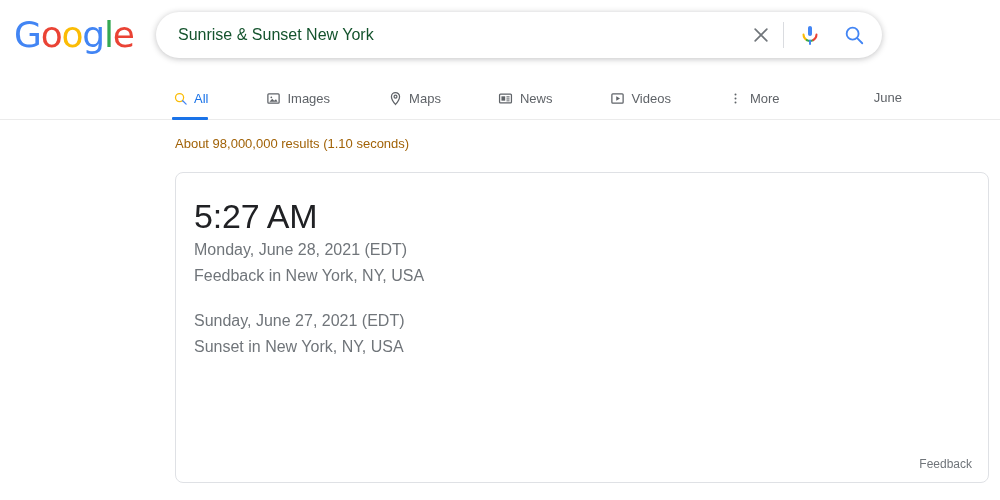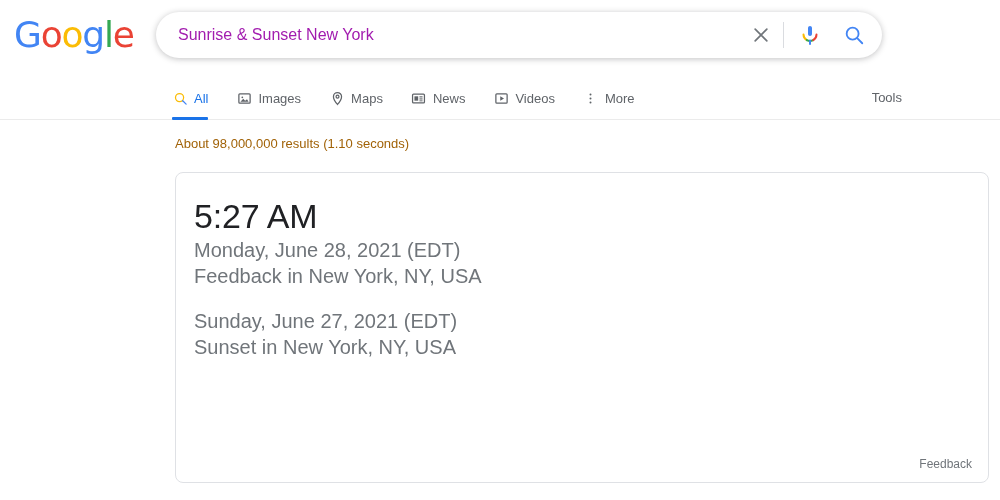--- a/index.html
+++ b/index.html
@@ -48,21 +48,21 @@
     display: flex;
     align-items: center;
     box-sizing: border-box;
   }
   .search-input {
     border: 0;
     outline: 0;
     flex: 1;
     font-size: 16px;
     font-family: "Liberation Sans", sans-serif;
-    color: #a21caf;
+    color: #14532d;
     margin-left: 20px;
     background: transparent;
     height: 28px;
     line-height: 28px;
   }
   .clear-icon {
     width: 40px;
     height: 44px;
     display: flex;
     align-items: center;
@@ -95,20 +95,21 @@
     border-bottom: 1px solid #ebebeb;
     box-sizing: border-box;
   }
   .tabs {
     position: absolute;
     left: 172px;
     top: 0;
     display: flex;
     align-items: center;
     height: 41px;
+    gap: 29px;
   }
   .tab {
     display: flex;
     align-items: center;
     height: 41px;
     margin-right: 28px;
     color: #5f6368;
     font-size: 13px;
     cursor: pointer;
     position: relative;
@@ -169,21 +170,21 @@
 
   .big-time {
     font-size: 34px;
     color: #202124;
     font-family: "Liberation Sans", sans-serif;
     font-weight: 400;
     line-height: 42px;
     letter-spacing: -0.2px;
   }
   .sub-line {
-    font-size: 20px;
+    font-size: 16px;
     color: #70757a;
     line-height: 26px;
   }
   .feedback {
     position: absolute;
     right: 16px;
     bottom: 11px;
     font-size: 12px;
     color: #70757a;
     cursor: pointer;
@@ -291,21 +292,21 @@
           <circle cx="12" cy="5.5" r="1.6" fill="#5f6368"></circle>
           <circle cx="12" cy="12" r="1.6" fill="#5f6368"></circle>
           <circle cx="12" cy="18.5" r="1.6" fill="#5f6368"></circle>
         </svg>
       </span>
       <span>More</span>
     </div>
 
   </div>
 
-  <div class="tools-btn">Tools</div>
+  <div class="tools-btn">June</div>
 </div>
 
 <div class="result-stats">About 98,000,000 results (1.10 seconds)</div>
 
 <div class="answer-card">
 
   <div class="block block-sunrise">
     <div class="big-time">5:27 AM</div>
     <div class="sub-line">Monday, June 28, 2021 (EDT)</div>
     <div class="sub-line">Feedback in New York, NY, USA</div>

